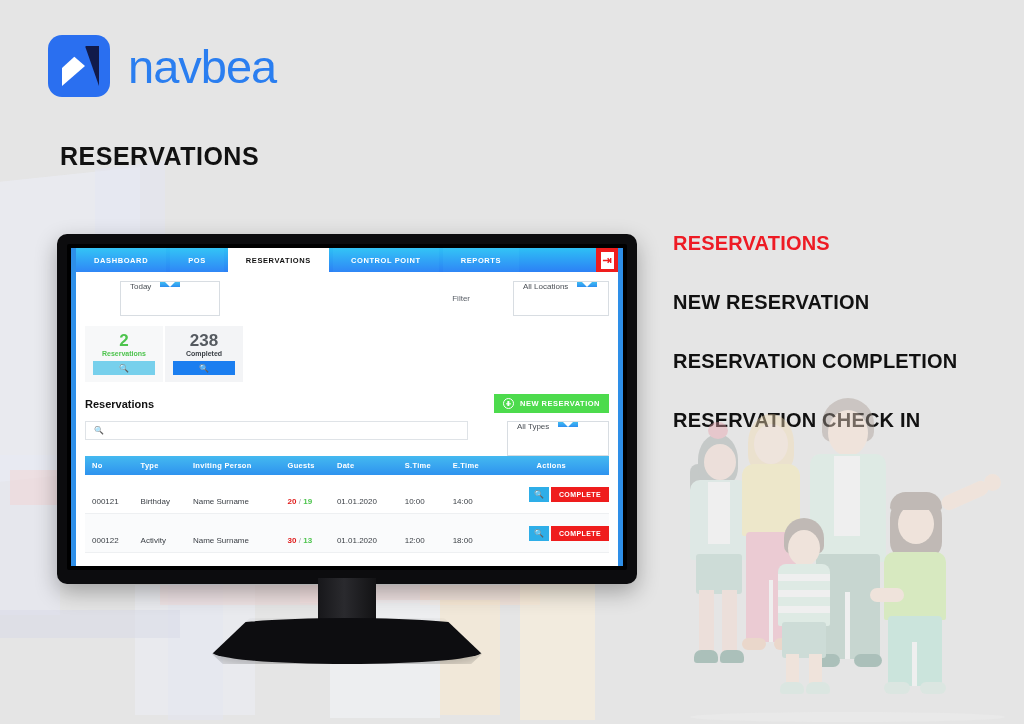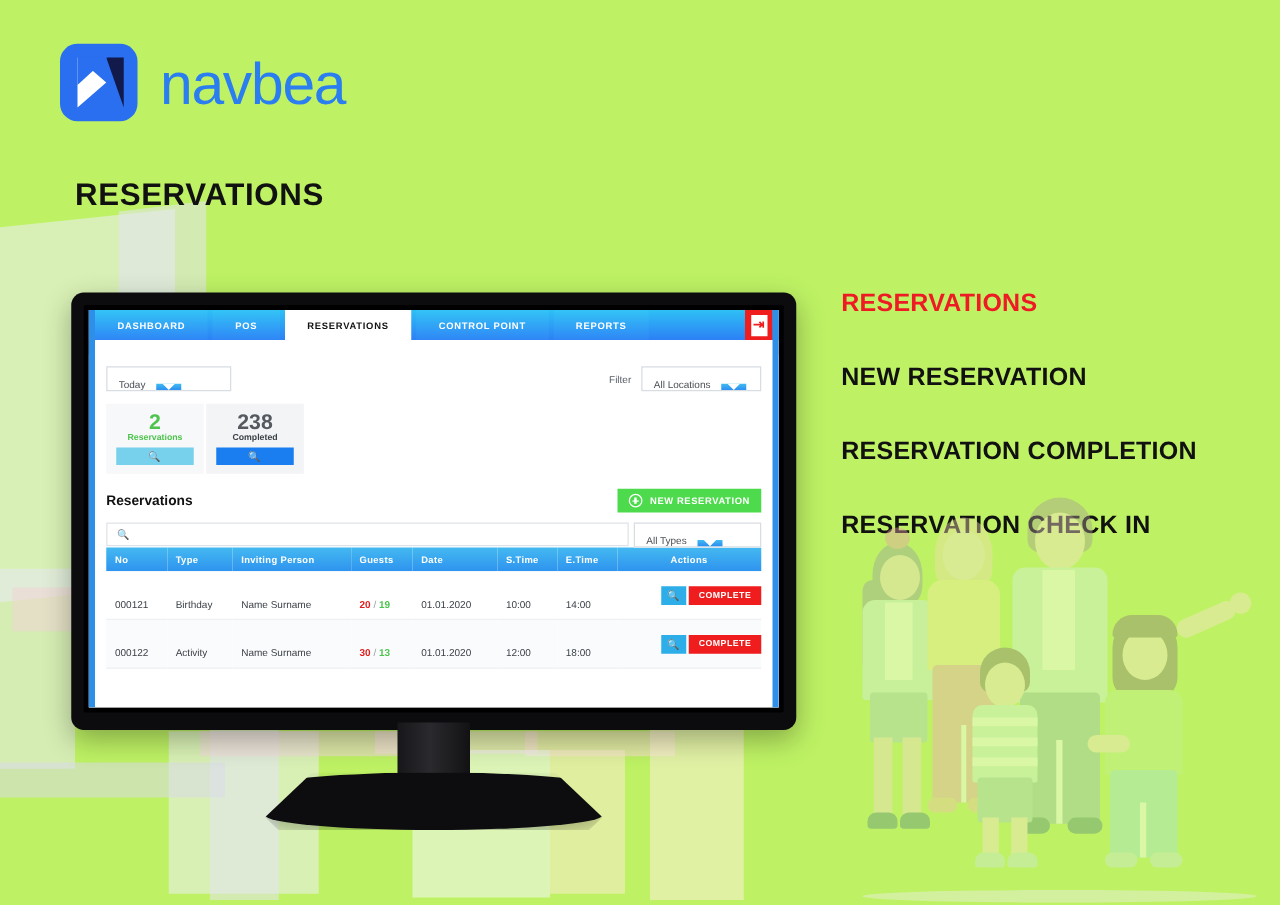--- a/index.html
+++ b/index.html
@@ -2,21 +2,21 @@
 <html><head>
 <meta charset="utf-8">
 <style>
   * { box-sizing: border-box; margin: 0; padding: 0; }
   html, body {
     width: 1024px; height: 724px;
     font-family: "Liberation Sans", sans-serif;
     background: #ffffff;
     overflow: hidden;
   }
-  #page { position: relative; width: 1024px; height: 724px; background:#bef264; overflow:hidden; }
+  #page { position: relative; width: 1024px; height: 724px; background:#e5e5e5; overflow:hidden; }
 
   
   .bg-shape { position: absolute; opacity: .55; }
   .bgA { left:-10px;  top:175px;  width:150px; height:300px; background:#eceef7; transform: skewY(-6deg); }
   .bgB { left:95px;   top:165px;  width:70px;  height:265px; background:#e3e6f2; transform: skewY(-7deg); }
   .bgC { left:0px;    top:455px;  width:60px;  height:160px; background:#e8eaf4; }
   .bgD { left:10px;   top:470px;  width:120px; height:35px;  background:#f0d6d6; }
   .bgE { left:135px;  top:585px;  width:120px; height:130px; background:#edeef6; }
   .bgF { left:168px;  top:575px;  width:55px;  height:145px; background:#e4e6f1; }
   .bgG { left:160px;  top:585px;  width:165px; height:20px;  background:#f3dada; }
@@ -63,21 +63,21 @@
   .monitor { position:absolute; left:57px; top:234px; width:580px; height:350px; }
   .bezel {
     position:absolute; inset:0; background:#0c0c0e;
     border-radius:10px;
     box-shadow: 0 8px 22px rgba(0,0,0,.30);
   }
   .bezel-inner { position:absolute; left:10px; top:10px; right:10px; bottom:14px; background:#000; border-radius:2px; }
   .screen {
     position:absolute; left:14px; top:14px; right:14px; bottom:18px;
     background:#ffffff; overflow:hidden;
-    display:flex; flex-direction:column;gap:12px;
+    display:flex; flex-direction:column;
   }
   .edge-strip { position:absolute; top:0; bottom:0; width:5px; background:#2e8fe8; z-index:6; }
   .edge-left { left:0; }
   .edge-right { right:0; }
 
   .stand-neck {
     position:absolute; left:50%; transform:translateX(-50%);
     top:344px; width:58px; height:48px;
     background:linear-gradient(90deg,#17171a,#2a2a2e 45%,#121214);
     border-radius:0 0 6px 6px;
@@ -114,22 +114,22 @@
   .exit-glyph::after {
     content:"⇥"; position:absolute; inset:0;
     color:#ef1d1d; font-size:11px; line-height:17px; text-align:center; font-weight:bold;
   }
 
   
   .app-body { flex:1 1 auto; background:#fff; padding:9px 14px 0 14px; position:relative; z-index:3; }
 
   .toolbar-row { display:flex; align-items:center; justify-content:space-between; margin-bottom:10px; }
   .select {
-    display:flex; align-items:flex-end; height:20px;
-    border:1px solid #d8dde2; background:#fff;
+    display:flex; align-items:flex-start; height:35px;
+    border:1px solid #d8dde2; background:#fff;margin-left:35px;
   }
   .select .sel-val {
     display:flex; align-items:center; padding:0 9px;
     font-size:8px; color:#4a4f55; white-space:nowrap;
   }
   .select .caret {
     width:20px; background:linear-gradient(180deg,#3fbcf2,#2c8ef0);
     display:flex; align-items:center; justify-content:center;
   }
   .caret-tri { width:0;height:0;border-left:5px solid transparent;border-right:5px solid transparent;border-top:5px solid #fff; }

